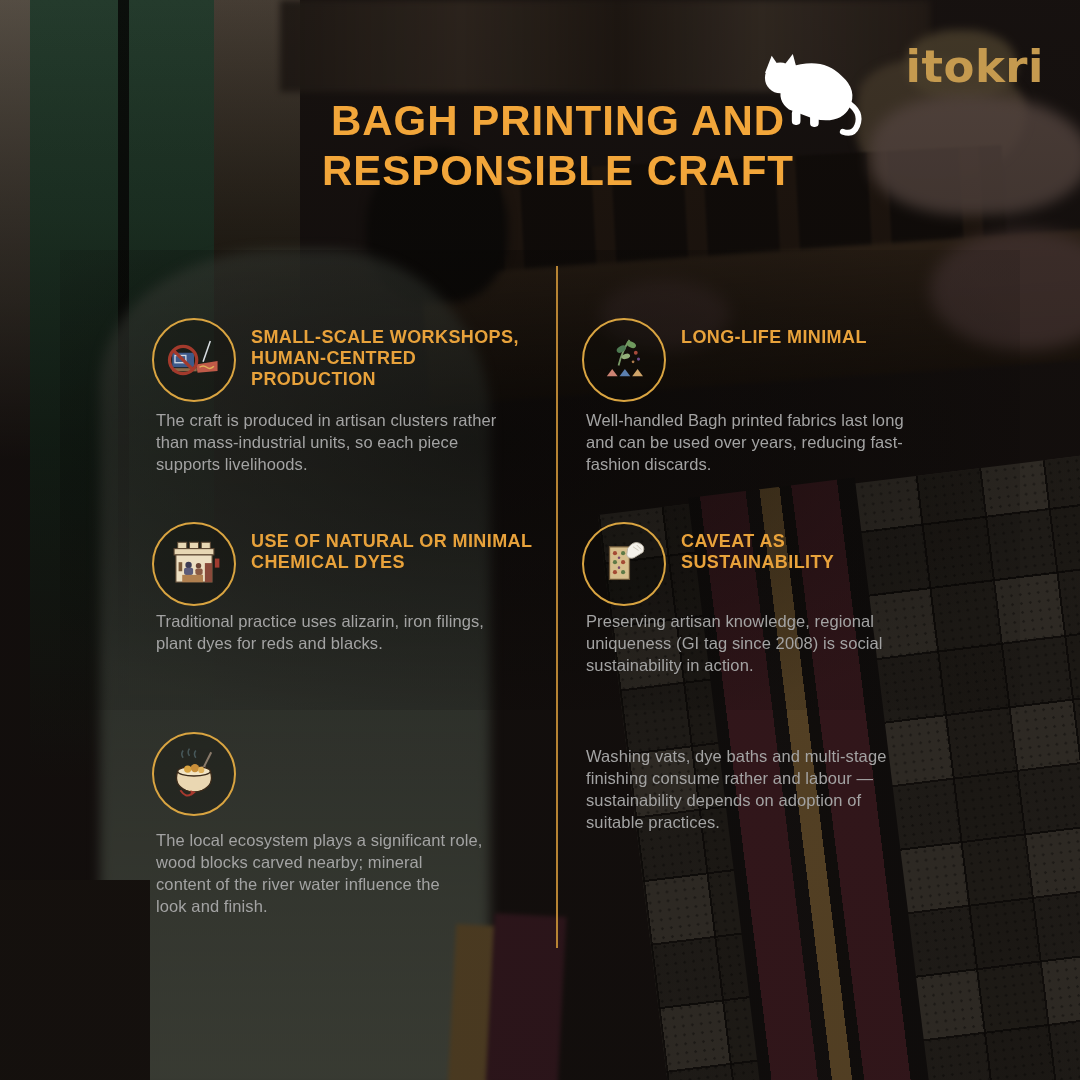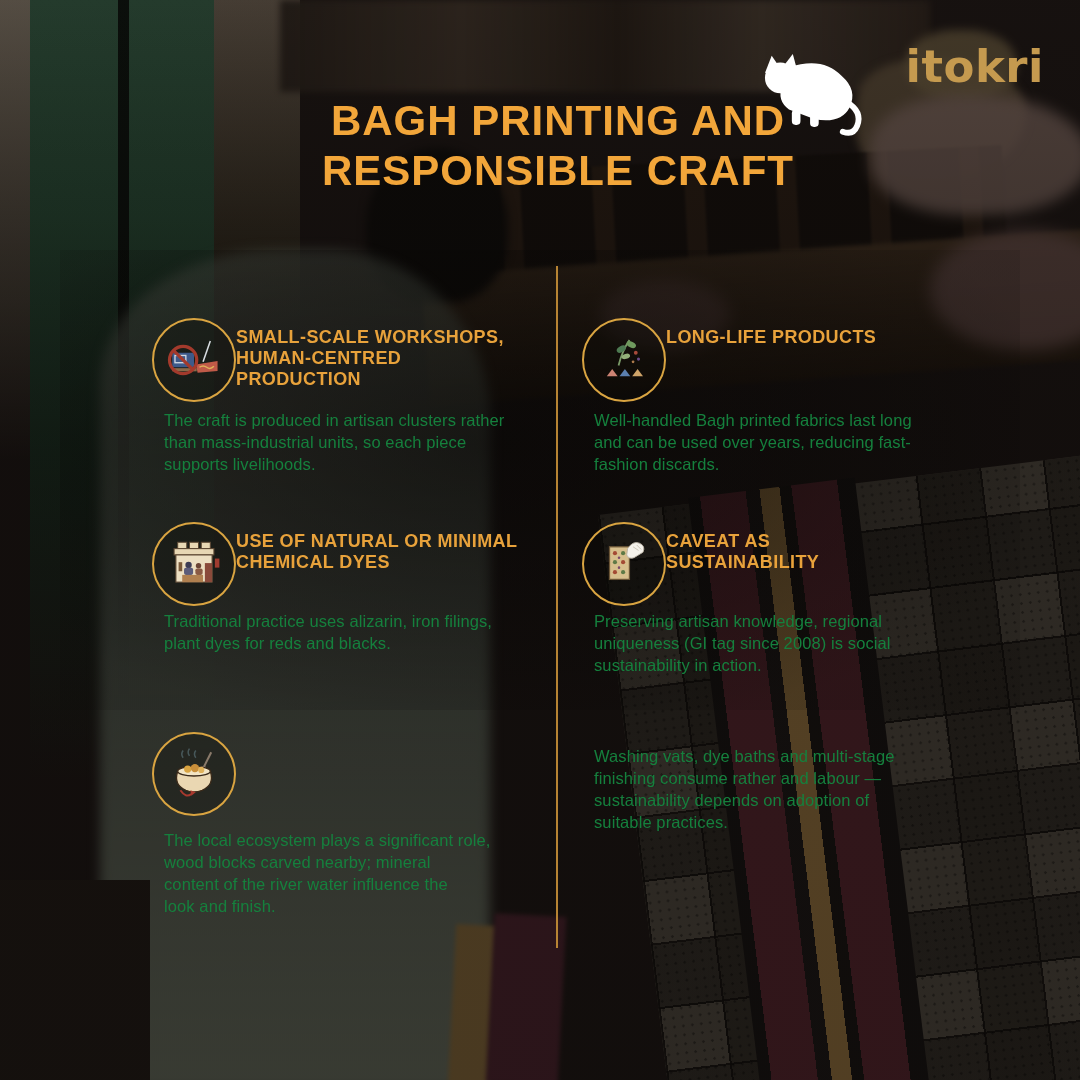--- a/index.html
+++ b/index.html
@@ -53,26 +53,26 @@
   .logo{position:absolute;top:40px;right:36px;font-size:45px;font-weight:bold;letter-spacing:.5px;
     color:#c59a4f;font-family:"DejaVu Sans",sans-serif;}
   .cat{position:absolute;left:748px;top:52px;width:128px;height:96px;}
   .title{position:absolute;left:0;top:96px;width:100%;margin:0;text-align:center;
     color:#f2a63a;font-size:42px;font-weight:800;letter-spacing:1px;line-height:1.2;
     font-family:"Liberation Sans",sans-serif;padding-left:18px;}
   .title span{display:block;}
   .divider{position:absolute;left:556px;top:266px;width:2px;height:682px;background:#c08a36;opacity:.95;}
 
   .sec{position:absolute;width:430px;}
-  .sec-head{display:flex;align-items:flex-start;}
+  .sec-head{display:flex;align-items:flex-start;gap:15px;}
   .icon-circle{width:84px;height:84px;border-radius:50%;border:2px solid #d9a441;flex:0 0 auto;
     display:flex;align-items:center;justify-content:center;background:rgba(12,9,6,.28);box-sizing:border-box;}
   .sec-title{margin:0;padding-top:9px;color:#e8a23b;font-size:18px;font-weight:bold;
     line-height:1.17;letter-spacing:.4px;white-space:pre-line;}
-  .sec-body{margin:12px;color:#15803d;font-size:16.5px;line-height:1.33;white-space:pre-line;letter-spacing:.1px;}
+  .sec-body{margin:4px;color:#a3a3a3;font-size:16.5px;line-height:1.33;white-space:pre-line;letter-spacing:.1px;}
   .row1 .sec-body{margin-top:8px;}
   .row2 .sec-body{margin-top:5px;}
   .row3 .sec-body{margin-top:14px;}
   .col-l{left:152px;}
   .col-r{left:582px;}
   .row1{top:318px;}
   .row2{top:522px;}
   .row3{top:732px;}
 </style>
 </head>
@@ -160,21 +160,21 @@
             <ellipse cx="40" cy="15" rx="5.5" ry="3.2" fill="#6f9a5e" transform="rotate(25 40 15)"></ellipse>
             <ellipse cx="34" cy="28" rx="4.8" ry="2.8" fill="#93b079" transform="rotate(-15 34 28)"></ellipse>
             <circle cx="45" cy="24" r="2.1" fill="#a84a3a"></circle>
             <circle cx="48" cy="31" r="1.7" fill="#6b4a8a"></circle>
             <circle cx="42" cy="34" r="1.5" fill="#b07c4e"></circle>
             <polygon points="13,50 19,42 25,50" fill="#cd8374"></polygon>
             <polygon points="27,50 33,42 39,50" fill="#5b7fae"></polygon>
             <polygon points="41,50 47,42 53,50" fill="#cfa469"></polygon>
           </svg>
         </div>
-        <h2 class="sec-title">LONG-LIFE PRODUCTS</h2>
+        <h2 class="sec-title">LONG-LIFE MINIMAL</h2>
       </div>
       <p class="sec-body">Well-handled Bagh printed fabrics last long
 and can be used over years, reducing fast-
 fashion discards.</p>
     </section>
 
     <section class="sec col-l row2">
       <div class="sec-head">
         <div class="icon-circle">
           <svg viewBox="0 0 64 64" width="58" height="58">

